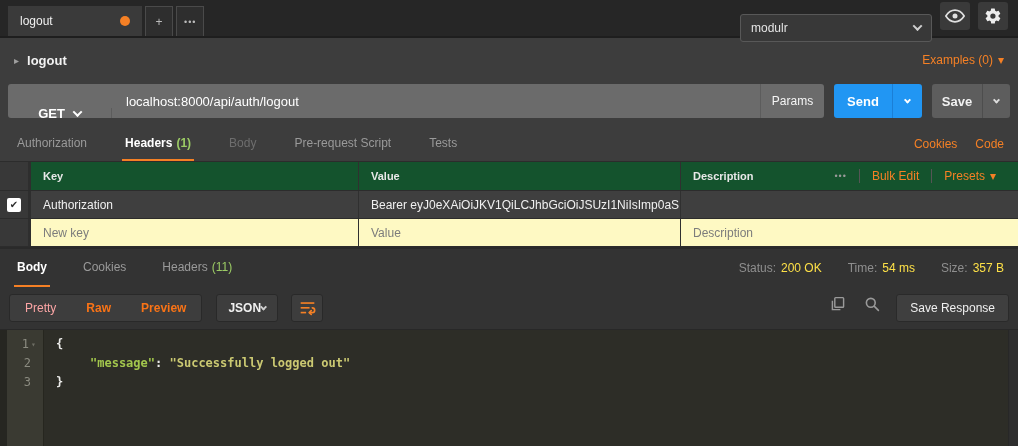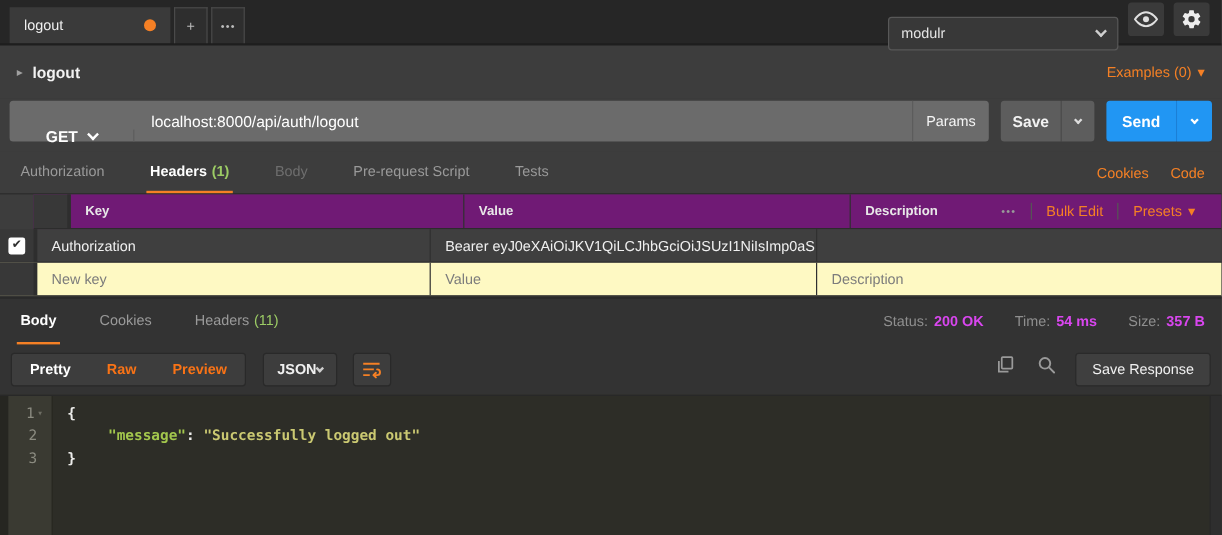--- a/index.html
+++ b/index.html
@@ -47,21 +47,21 @@
   .rtab.active { color:#fff; font-weight:bold; border-bottom-color:#f58025; }
   .rtab.dim { color:#6e6e6e; }
   .count { color:#9ccc65; }
   .rtab.active .count { font-weight:bold; }
   .reqtabs .right { display:flex; gap:18px; align-items:center; color:#f58025; }
   .linkish { cursor:pointer; }
 
   
   .htable { border-top:1px solid #2c2c2c; }
   .trow { display:flex; height:28px; border-bottom:1px solid #2c2c2c; background:#3f3f3f; }
-  .trow.head { background:#701a75; height:29px;margin-left:28px; }
+  .trow.head { background:#14532d; height:29px; }
   .trow.newrow { background:#fef9c3; }
   .cb-cell { width:31px; display:flex; align-items:center; justify-content:center; background:#383838; border-right:3px solid #2e2e2e; }
   .cell { display:flex; align-items:center; padding-left:12px; border-right:1px solid #303030; overflow:hidden; white-space:nowrap; }
   .c-key { width:328px; }
   .c-val { width:322px; }
   .c-desc { flex:1; border-right:none; justify-content:space-between; padding-right:10px; }
   .head .cell { font-weight:bold; font-size:11px; color:#e8e8e8; }
   .headctrl { display:flex; align-items:center; gap:0; font-weight:normal; }
   .hmore { color:#9a9a9a; letter-spacing:1px; font-size:9px; padding:0 12px; cursor:pointer; }
   .hdivider { width:1px; height:14px; background:#555; }
@@ -70,27 +70,27 @@
   .rowtext { color:#f0f0f0; }
   .placeholder { color:#7c7c7c; }
 
   
   .resp { background:#333333; border-top:2px solid #2a2a2a; }
   .resphead { height:38px; display:flex; justify-content:space-between; align-items:stretch; padding:0 14px; }
   .resphead .left { display:flex; gap:30px; }
   .respmeta { display:flex; align-items:center; gap:26px; }
   .metaitem { display:flex; gap:5px; }
   .metalabel { color:#8f8f8f; }
-  .metaval { color:#d946ef; font-weight:bold; }
+  .metaval { color:#fde047; font-weight:normal; }
 
   .resptool { height:42px; display:flex; align-items:center; padding:0 9px; justify-content:space-between; }
   .toolleft { display:flex; align-items:center; }
   .viewgroup { display:flex; height:28px; background:#3d3d3d; border:1px solid #292929; border-radius:3px; align-items:center; }
   .view { padding:0 15px; color:#f97316; cursor:pointer; line-height:26px;font-weight:bold; }
-  .view.active { color:#ffffff; font-weight:bold; }
+  .view.active { color:#fca5a5; font-weight:normal; }
   .jsonsel { margin-left:14px; height:28px; background:#3d3d3d; border:1px solid #292929; border-radius:3px; display:flex; align-items:center; padding:0 11px; color:#f0f0f0; font-weight:bold; cursor:pointer; }
   .wrapbtn { margin-left:13px; width:32px; height:28px; background:#3d3d3d; border:1px solid #292929; border-radius:3px; display:flex; align-items:center; justify-content:center; cursor:pointer; }
   .toolright { display:flex; gap:14px; }
   .ghosticon { width:20px; height:20px; display:flex; align-items:center; justify-content:center; cursor:pointer; }
   .saveresp { height:28px; background:#3f3f3f; border:1px solid #2a2a2a; border-radius:3px; display:flex; align-items:center; padding:0 13px; color:#f0f0f0; cursor:pointer; }
 
   
   .editor { height:125px; display:flex; background:#2d2d27; border-top:1px solid #282828; }
   .edge { width:7px; background:#262621; }
   .gutter { width:37px; background:#3a3a32; border-right:1px solid #26261f; padding-top:5px; font-family:"DejaVu Sans Mono",monospace; font-size:12px; line-height:19px; color:#8b8b80; }
@@ -151,29 +151,29 @@
 <div class="reqrow">
   <div class="urlbar">
     <div class="method">
       <span>GET</span>
       <span class="chev"></span>
     </div>
     <div class="urltext">localhost:8000/api/auth/logout</div>
     <div class="params">Params</div>
   </div>
   <div class="splitbtn">
+    <div class="send-main">Send</div>
+    <div class="send-caret">
+        <span class="chev sm" style="border-color:#fff"></span>
+      </div>
+  </div>
+  <div class="splitbtn">
     <div class="save-main">Save</div>
     <div class="save-caret">
         <span class="chev sm" style="border-color:#ddd"></span>
-      </div>
-  </div>
-  <div class="splitbtn">
-    <div class="send-main">Send</div>
-    <div class="send-caret">
-        <span class="chev sm" style="border-color:#fff"></span>
       </div>
   </div>
 </div>
 
 <div class="reqtabs">
   <div class="left">
     <div class="rtab">
         <span>Authorization</span>
       </div>
     <div class="rtab active">

